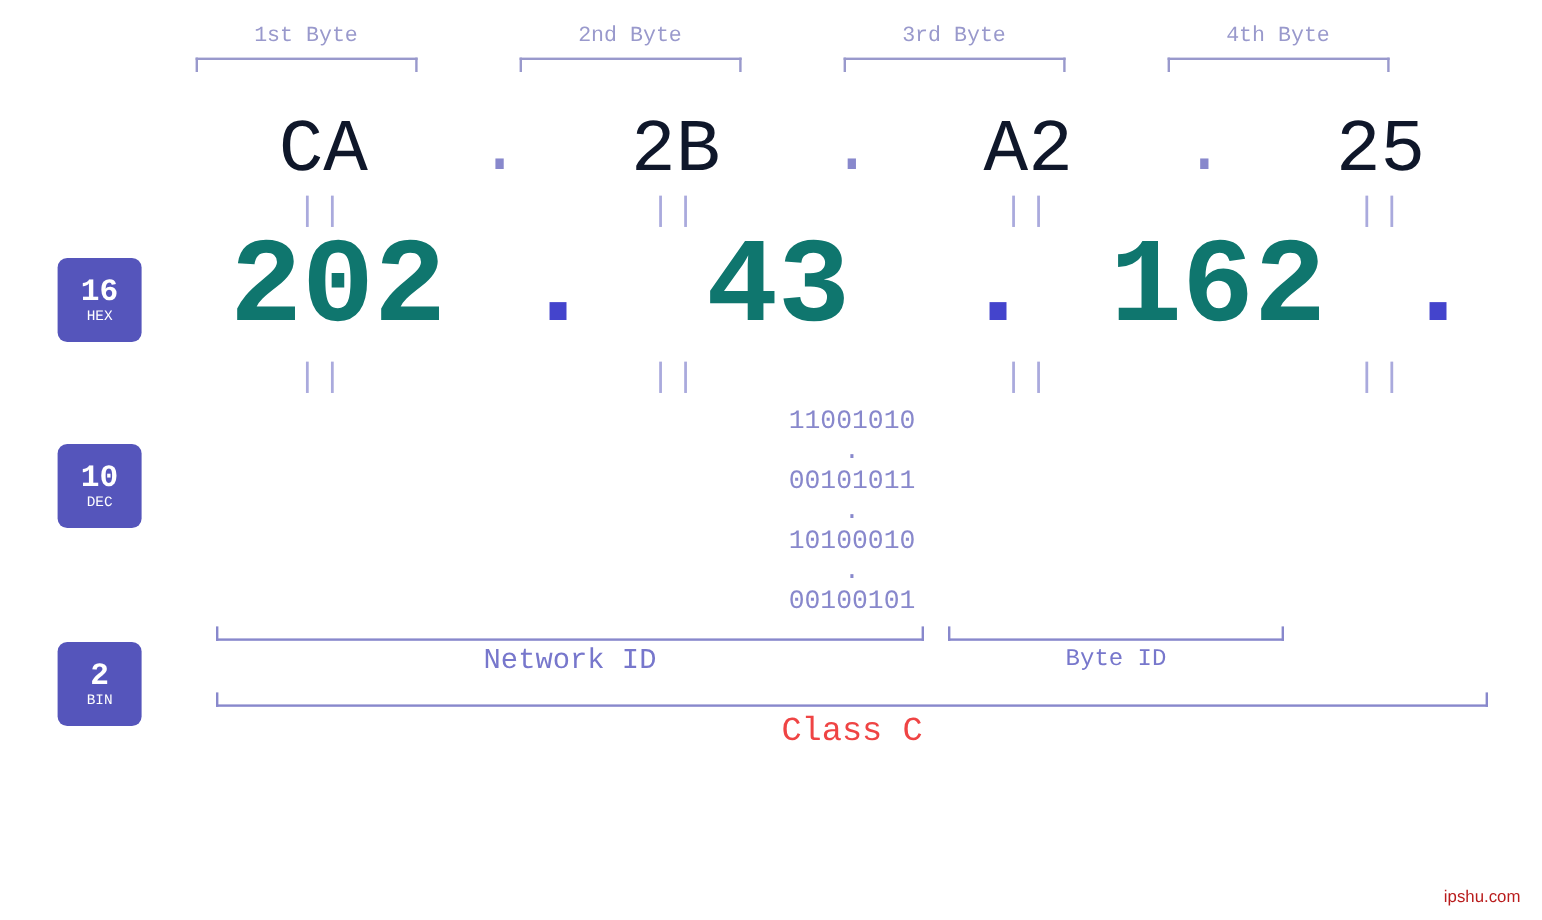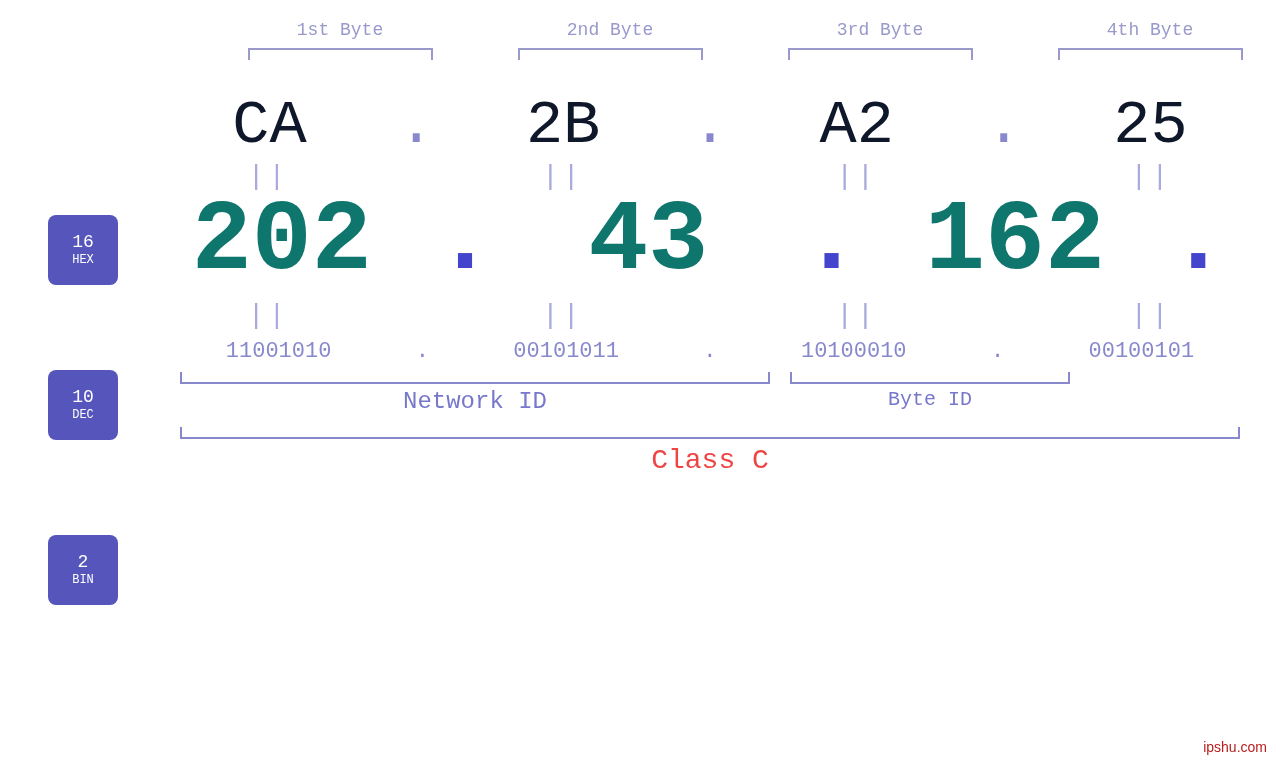--- a/index.html
+++ b/index.html
@@ -12,21 +12,21 @@
       overflow: hidden;
       position: relative;
     }
 
     .container {
       width: 1285px;
       height: 767px;
       position: relative;
       display: flex;
       flex-direction: column;
-      align-items: flex-end;
+      align-items: flex-start;
       padding-top: 20px;
     }
 
     
     .color-hex { color: #7070d0; }
     .color-dec { color: #3333cc; }
     .color-bin { color: #8888cc; }
     .color-label { color: #8888dd; }
 
     
@@ -37,22 +37,22 @@
       height: 70px;
       border-radius: 8px;
       background: #5555bb;
       display: flex;
       flex-direction: column;
       align-items: center;
       justify-content: center;
       color: #fff;
     }
     .badge .num {
-      font-size: 18px;
-      font-weight: normal;
+      font-size: 26px;
+      font-weight: bold;
       line-height: 1.1;
     }
     .badge .lbl {
       font-size: 12px;
       font-weight: normal;
     }
 
     
     .header-row {
       display: flex;
@@ -329,21 +329,21 @@
       <div class="eq-sign color-label">||</div>
       <div class="eq-spacer"></div>
       <div class="eq-sign color-label">||</div>
     </div>
 
     <div class="badge badge-bin">
       <span class="num">2</span>
       <span class="lbl">BIN</span>
     </div>
 
-    <div class="bin-row" style="margin-top:8px;">
+    <div class="bin-row" style="margin-top:8px;flex-direction:column;">
       <div class="bin-value color-bin">11001010</div>
       <div class="dot-bin color-bin">.</div>
       <div class="bin-value color-bin">00101011</div>
       <div class="dot-bin color-bin">.</div>
       <div class="bin-value color-bin">10100010</div>
       <div class="dot-bin color-bin">.</div>
       <div class="bin-value color-bin">00100101</div>
     </div>
 
     <div class="id-bracket-row">

